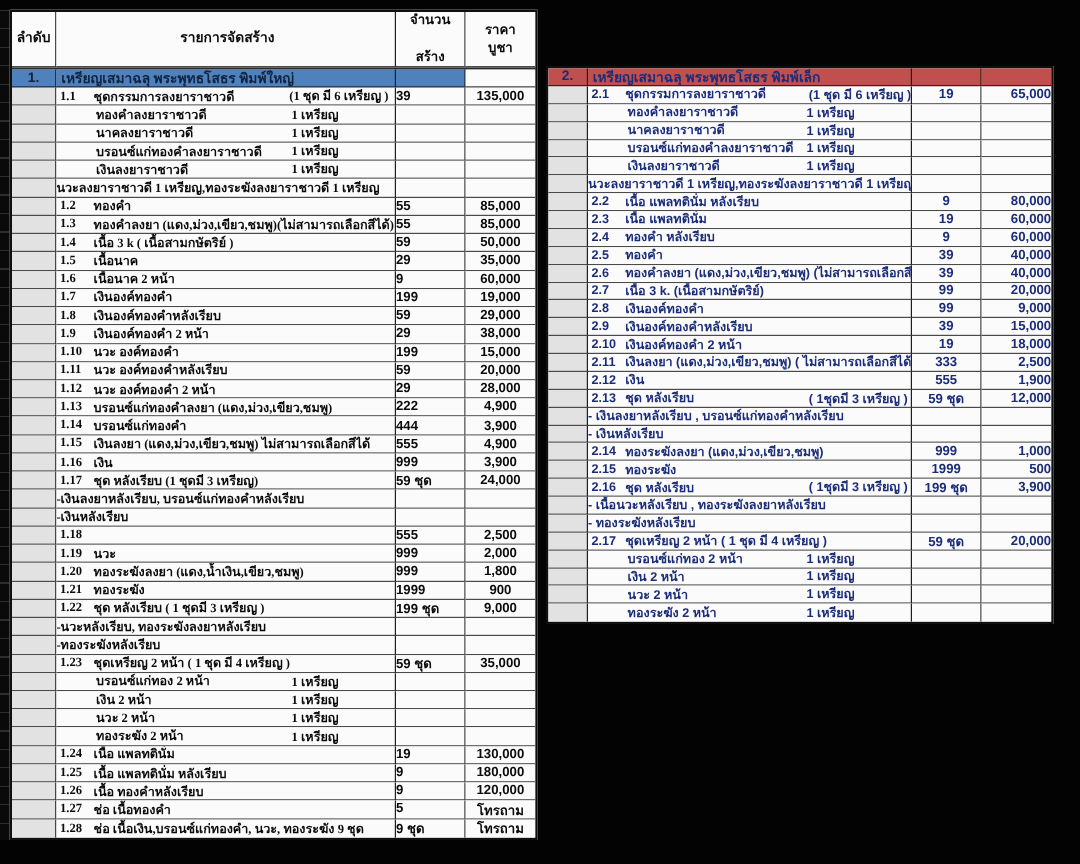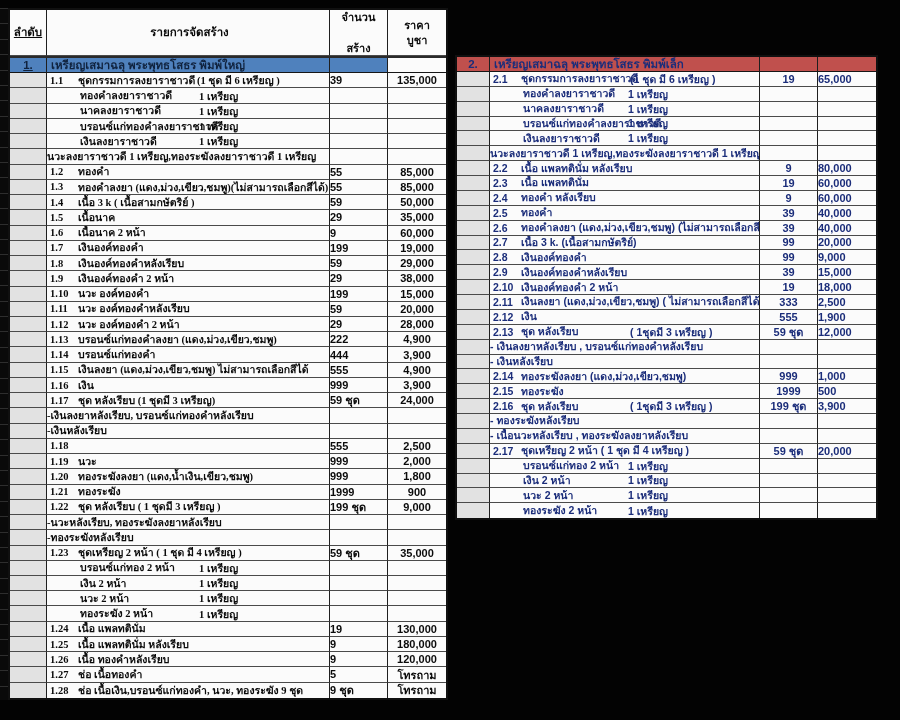--- a/index.html
+++ b/index.html
@@ -29,37 +29,37 @@
   .row{display:flex;flex:1 1 0;min-height:0;}
   .c{
     position:relative;box-sizing:border-box;overflow:hidden;white-space:nowrap;
     border-right:1px solid #1f1f1f;border-bottom:1px solid #4a4a4a;
     background:#fbfbfb;display:flex;align-items:center;
   }
   .c:last-child{border-right:none;}
   .row:last-child .c{border-bottom:none;}
   .c.idx{background:#e2e2e2;justify-content:center;}
   .hdr .c.idx{background:#fbfbfb;}
-  .tbl-left .c.idx{width:37px;flex:0 0 37px;text-decoration:underline;}
+  .tbl-left .c.idx{width:37px;flex:0 0 37px;}
   .tbl-left .c.desc{flex:1 1 auto;font-family:Liberation Serif, serif;}
   .tbl-left .c.qty{width:58px;flex:0 0 58px;justify-content:space-between;}
   .tbl-left .c.price{width:58px;flex:0 0 58px;justify-content:center;}
   .tbl-right .c.idx{width:33px;flex:0 0 33px;}
   .tbl-right .c.desc{flex:1 1 auto;}
   .tbl-right .c.qty{width:58px;flex:0 0 58px;justify-content:center;}
-  .tbl-right .c.price{width:58px;flex:0 0 58px;justify-content:flex-start;}
+  .tbl-right .c.price{width:58px;flex:0 0 58px;justify-content:flex-end;}
   .c.desc{padding-left:3px;}
   .row.sub .c.desc{padding-left:33px;}
   .row.subfull .c.desc{padding-left:0;}
   .tbl{font-size:10.5px;font-weight:bold;}
   .tbl-left{color:var(--left-text,#0b0b0b);}
   .tbl-right{color:var(--right-text,#1b2d7a);}
   .c.qty,.c.price{font-size:11px;}
   .no{display:inline-block;min-width:28px;}
-  .note,.tail{position:absolute;top:50%;transform:translateY(-50%);}
+  .note,.tail{position:absolute;top:50%;transform:translateY(-50%);margin-left:44px;}
   .tbl-left .note{left:150px;} .tbl-left .tail{left:152px;}
   .tbl-right .note{left:140px;} .tbl-right .tail{left:138px;}
   .row.title{font-size:11.5px;}
   .row.title .c{border-bottom:1px solid #161616;}
   .tbl-left .row.title .c{background:var(--left-header-fill,#4f81bd);color:#10233f;}
   .tbl-left .row.title .c.price{background:#fbfbfb;}
   .tbl-right .row.title .c{background:var(--right-header-fill,#c0504d);color:#1b2d7a;}
   .row.title .c.desc{padding-left:4px;}
 </style>
 </head>
@@ -849,29 +849,29 @@
         <div class="c qty">
           <span>199 ชุด</span>
         </div>
         <div class="c price">
           <span>3,900</span>
         </div>
       </div>
       <div class="row subfull">
         <div class="c idx"></div>
         <div class="c desc">
+          <span class="txt">- เนื้อนวะหลังเรียบ  , ทองระฆังลงยาหลังเรียบ</span>
+        </div>
+        <div class="c qty"></div>
+        <div class="c price"></div>
+      </div>
+      <div class="row subfull">
+        <div class="c idx"></div>
+        <div class="c desc">
           <span class="txt">- ทองระฆังหลังเรียบ</span>
-        </div>
-        <div class="c qty"></div>
-        <div class="c price"></div>
-      </div>
-      <div class="row subfull">
-        <div class="c idx"></div>
-        <div class="c desc">
-          <span class="txt">- เนื้อนวะหลังเรียบ  , ทองระฆังลงยาหลังเรียบ</span>
         </div>
         <div class="c qty"></div>
         <div class="c price"></div>
       </div>
       <div class="row item">
         <div class="c idx"></div>
         <div class="c desc">
           <span class="no">2.17</span>
           <span class="txt">ชุดเหรียญ 2 หน้า  ( 1 ชุด มี 4 เหรียญ )</span>
         </div>

